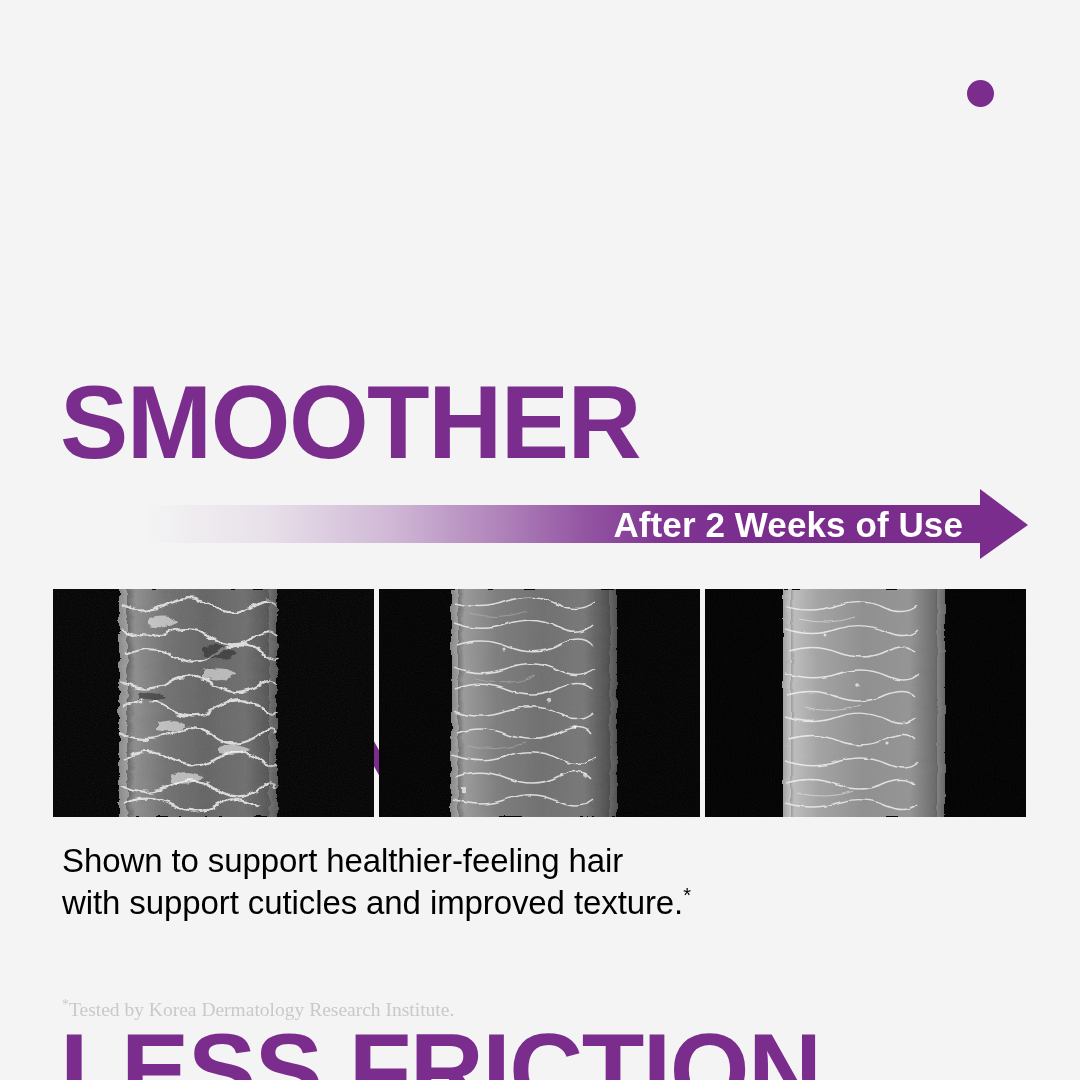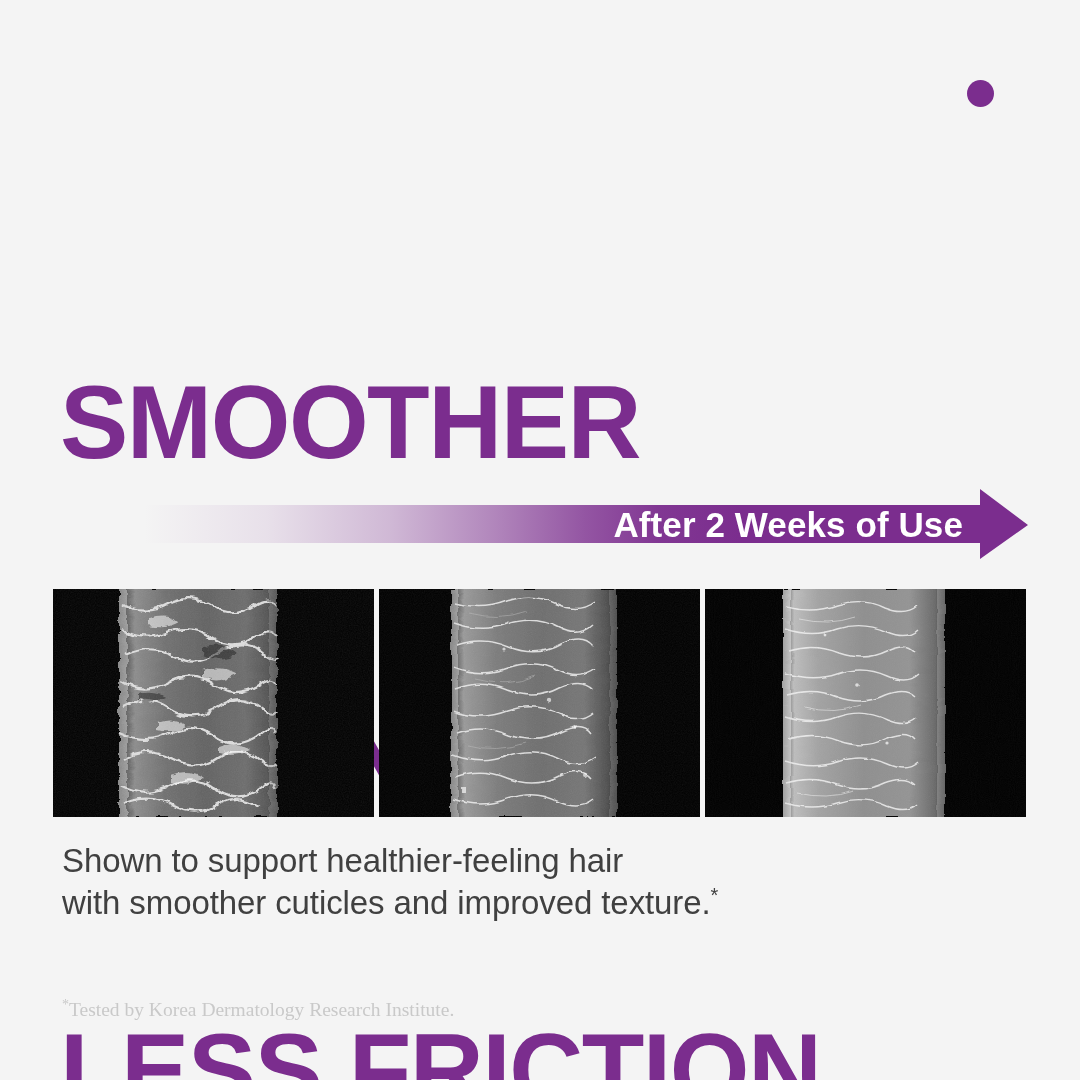--- a/index.html
+++ b/index.html
@@ -97,21 +97,21 @@
     overflow: hidden;
   }
   .panel svg { display: block; width: 100%; height: 100%; }
 
   
   .body-copy {
     position: absolute;
     left: 62px;
     top: 840px;
     width: 900px;
-    color: #404040;
+    color: #000000;
     font-family: "Liberation Sans", sans-serif;
     font-size: 33px;
     line-height: 42px;
     letter-spacing: -0.1px;
   }
   .body-copy .bc-line { display: block; white-space: pre; }
   .body-copy .sup {
     font-size: 20px;
     vertical-align: super;
     line-height: 0;
@@ -339,20 +339,20 @@
           <rect x="232" y="0" width="8" height="228" fill="#a8a8a8" opacity="0.45"></rect>
         </g>
         <rect x="0" y="0" width="321" height="228" filter="url(#grain3)" opacity="0.4"></rect>
       </svg>
     </div>
 
   </div>
 
   <div class="body-copy">
     <span class="bc-line">Shown to support healthier-feeling hair</span>
-    <span class="bc-line"><span>with smoother cuticles and improved texture.</span><span class="sup">*</span></span>
+    <span class="bc-line"><span>with support cuticles and improved texture.</span><span class="sup">*</span></span>
   </div>
 
   <div class="footnote">
     <span class="fn-line"><span class="sup">*</span><span>Tested by Korea Dermatology Research Institute.</span></span>
   </div>
 
 </div>
 
 </body></html>

